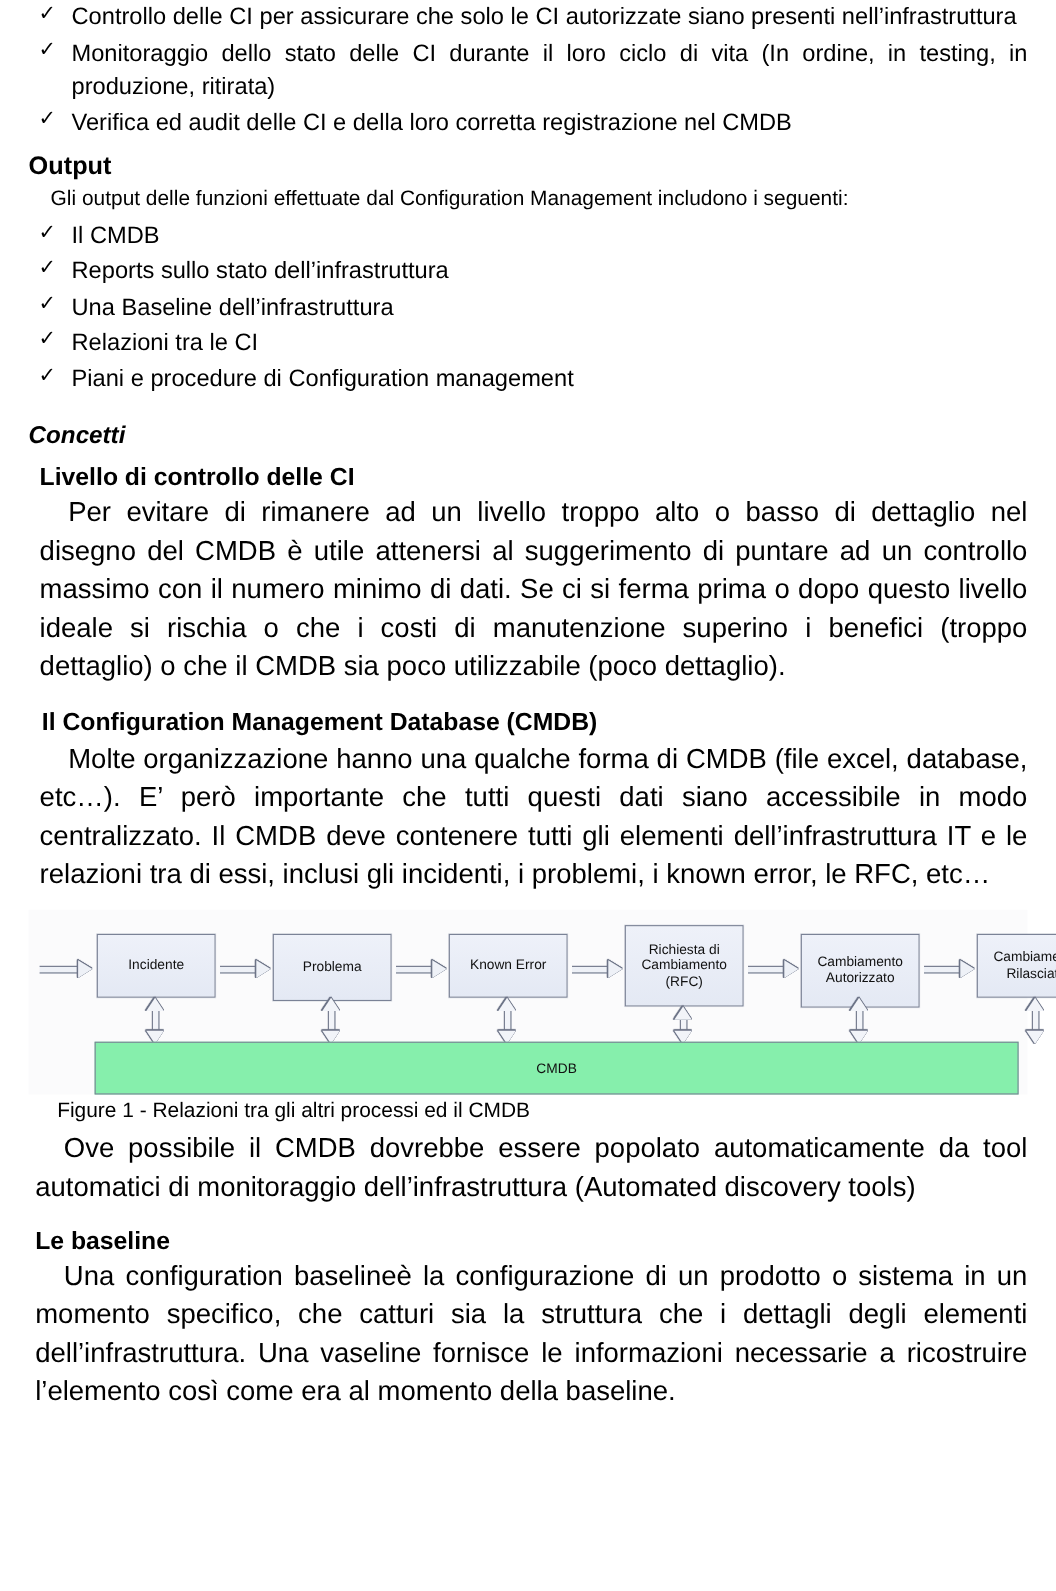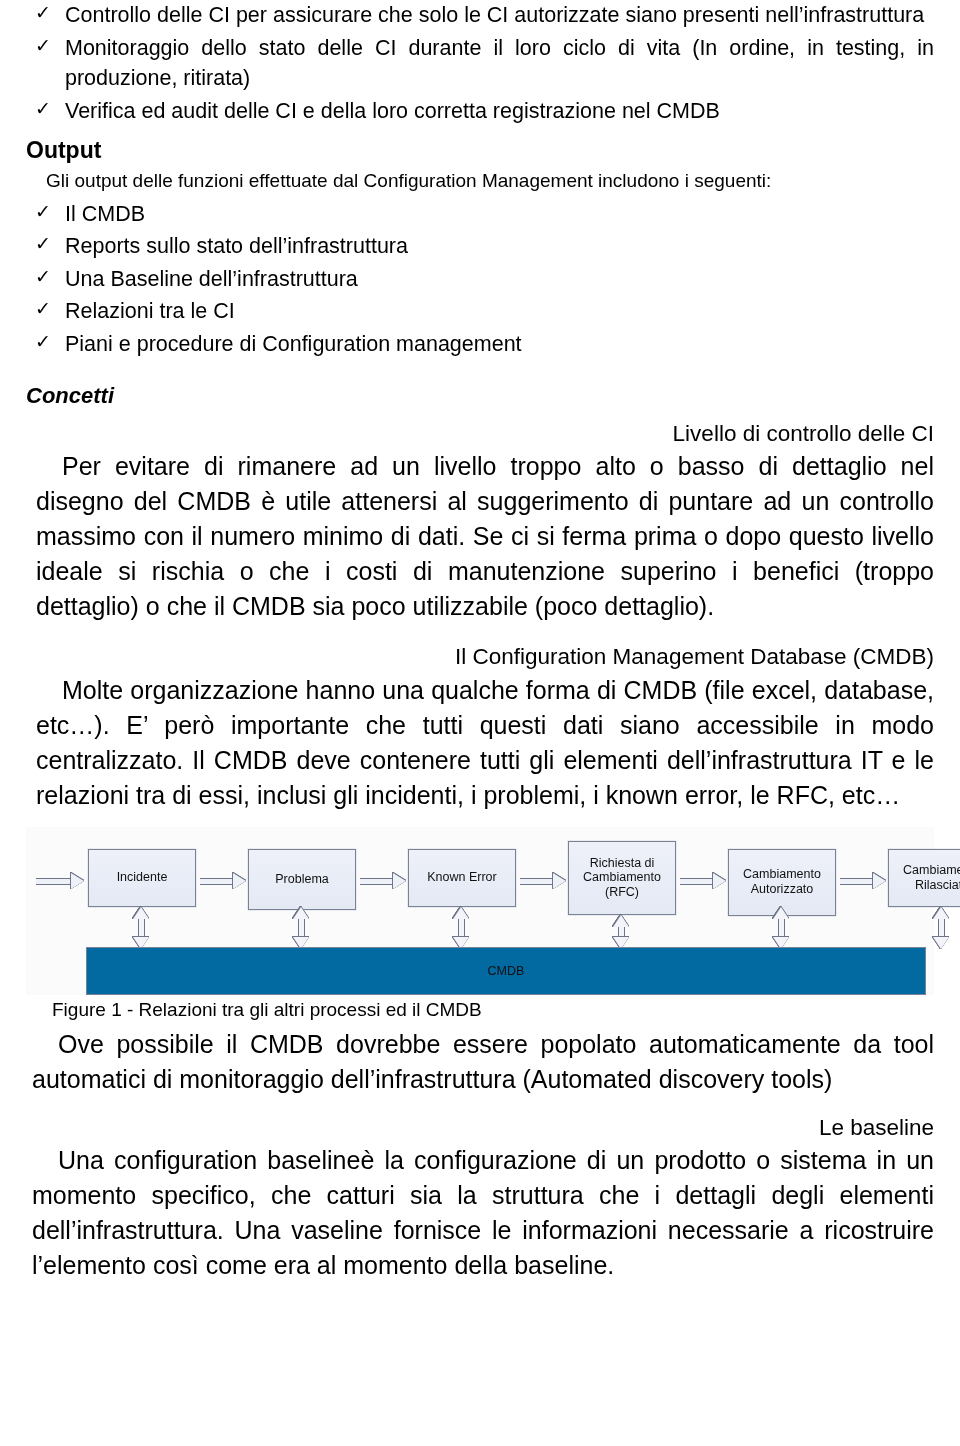--- a/index.html
+++ b/index.html
@@ -61,25 +61,24 @@
   }
   h2.concetti {
     font-size: 22px;
     font-weight: bold;
     font-style: italic;
     margin: 24px 0 10px 0;
     padding: 0;
   }
   h3.sub-head {
     font-size: 22.5px;
-    font-weight: normal;
+    font-weight: bold;
     margin: 10px 0 1px 10px;
     padding: 0;
     line-height: 1.3;
-    text-align: right;
   }
   h3.sub-head.nb { margin-left: 12px; }
 
   p.body {
     font-size: 25px;
     line-height: 1.4;
     margin: 0 0 0 10px;
     padding: 0;
     text-align: justify;
     text-justify: inter-word;
@@ -119,21 +118,21 @@
     color: #111;
     box-shadow: 0 0 0 0.5px rgba(120,130,150,.25);
   }
   .cmdb-bar {
     position: absolute;
     left: 60px;
     top: 120px;
     width: 840px;
     height: 48px;
     box-sizing: border-box;
-    background: #0369a1;
+    background: #86efac;
     border: 1px solid #7a8296;
     display: flex;
     align-items: center;
     justify-content: center;
     font-size: 12.5px;
     color: #111;
   }
   
   .harrow {
     position: absolute;

